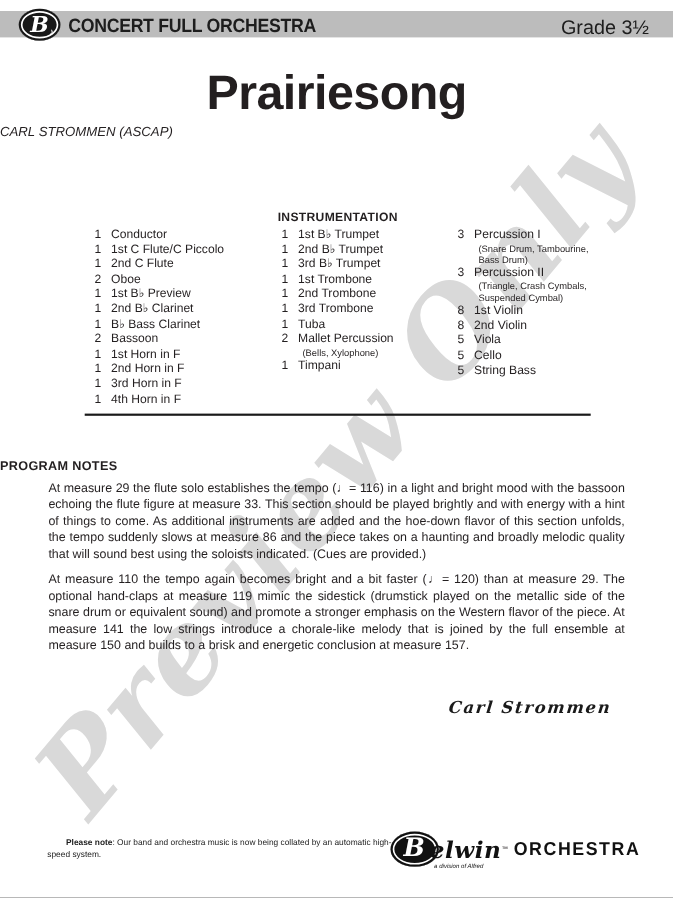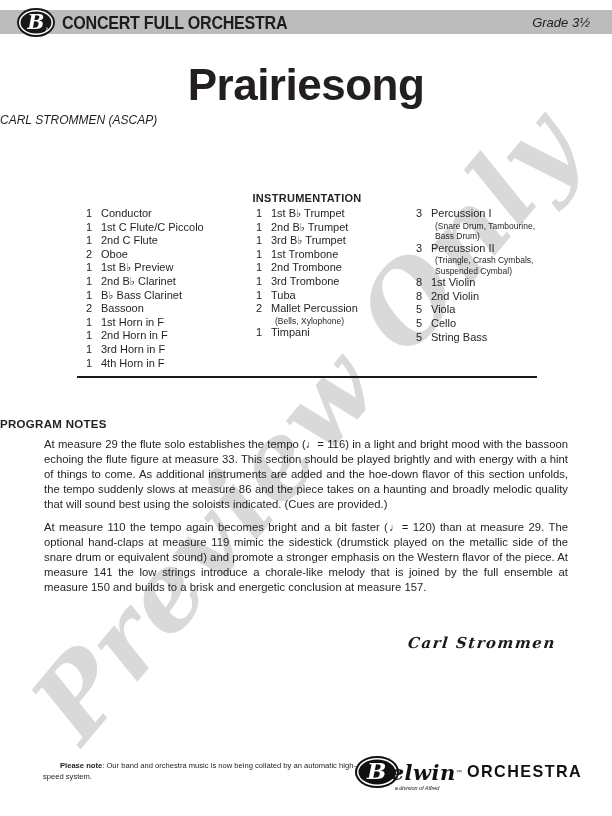--- a/index.html
+++ b/index.html
@@ -34,21 +34,21 @@
   }
   .header-logo .note {
     position:absolute; right:6px; bottom:3px; color:#fff; font-size:9px; line-height:1;
   }
   .header-series {
     position:absolute; left:62px; top:13px;
     font-size:17.5px; font-weight:bold; letter-spacing:-0.3px;
     transform:scaleX(0.92); transform-origin:left center; color:#1d1d1d;
   }
   .header-grade {
-    position:absolute; right:22px; top:15px; font-size:13px; color:#1d1d1d;font-style:italic;
+    position:absolute; right:22px; top:15px; font-size:18px; color:#1d1d1d;
   }
   
   .title {
     position:absolute; left:0; top:60px; width:612px; text-align:center;
     font-size:44px; font-weight:bold; letter-spacing:-0.5px; color:#231f20;
   }
   .composer {
     position:absolute; left:0; top:113px; width:612px; 
     font-size:12px; font-style:italic; color:#231f20;
   }

